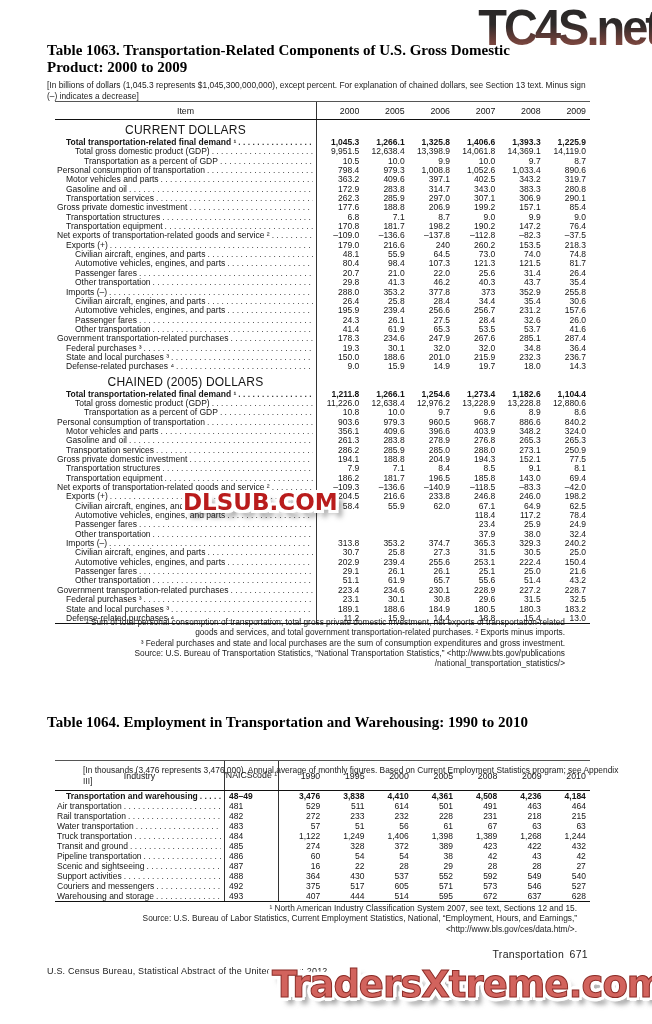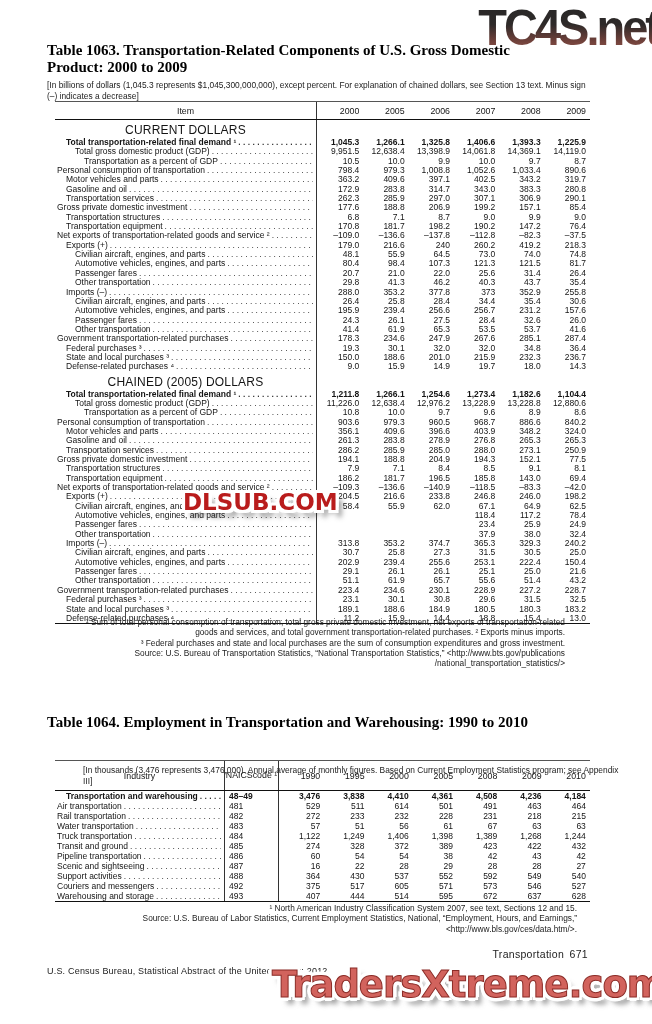--- a/index.html
+++ b/index.html
@@ -275,21 +275,21 @@
         <div class="trow">
           <div class="lblc">
             <span class="txt ind1">Exports (+)</span>
             <span class="dots"></span>
           </div>
           <div class="vals">
             <span class="v">179.0</span>
             <span class="v">216.6</span>
             <span class="v">240</span>
             <span class="v">260.2</span>
-            <span class="v">419.2</span>
+            <span class="v">153.5</span>
             <span class="v">218.3</span>
           </div>
         </div>
         <div class="trow">
           <div class="lblc">
             <span class="txt ind2">Civilian aircraft, engines, and parts</span>
             <span class="dots"></span>
           </div>
           <div class="vals">
             <span class="v">48.1</span>

